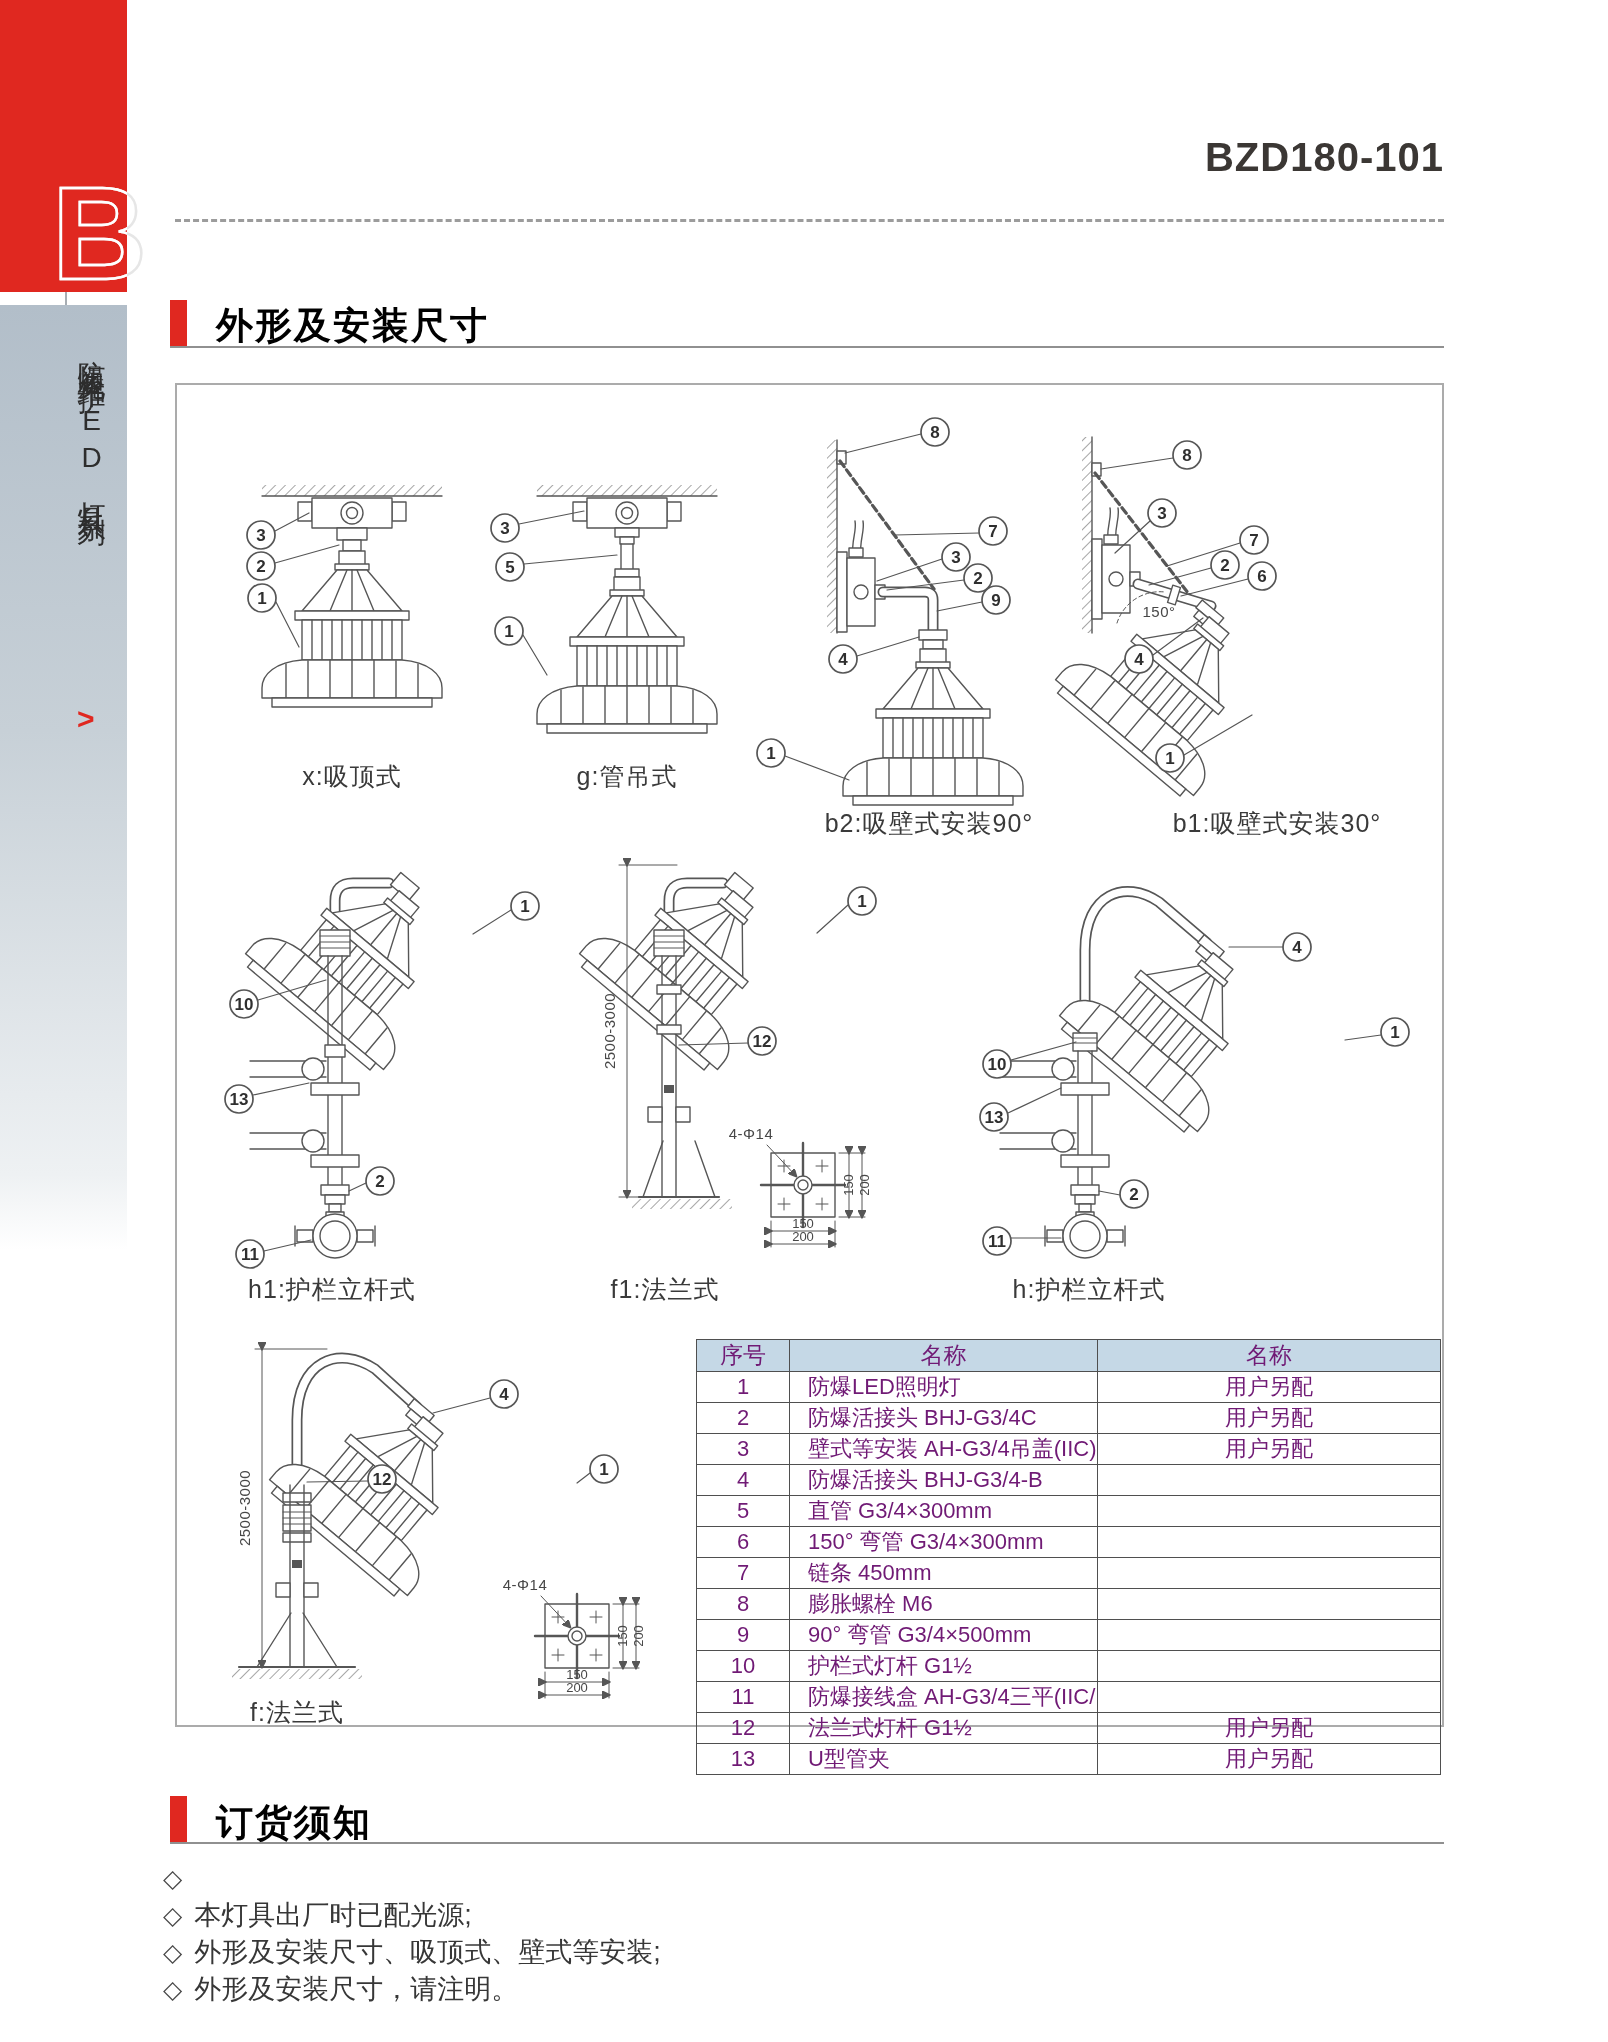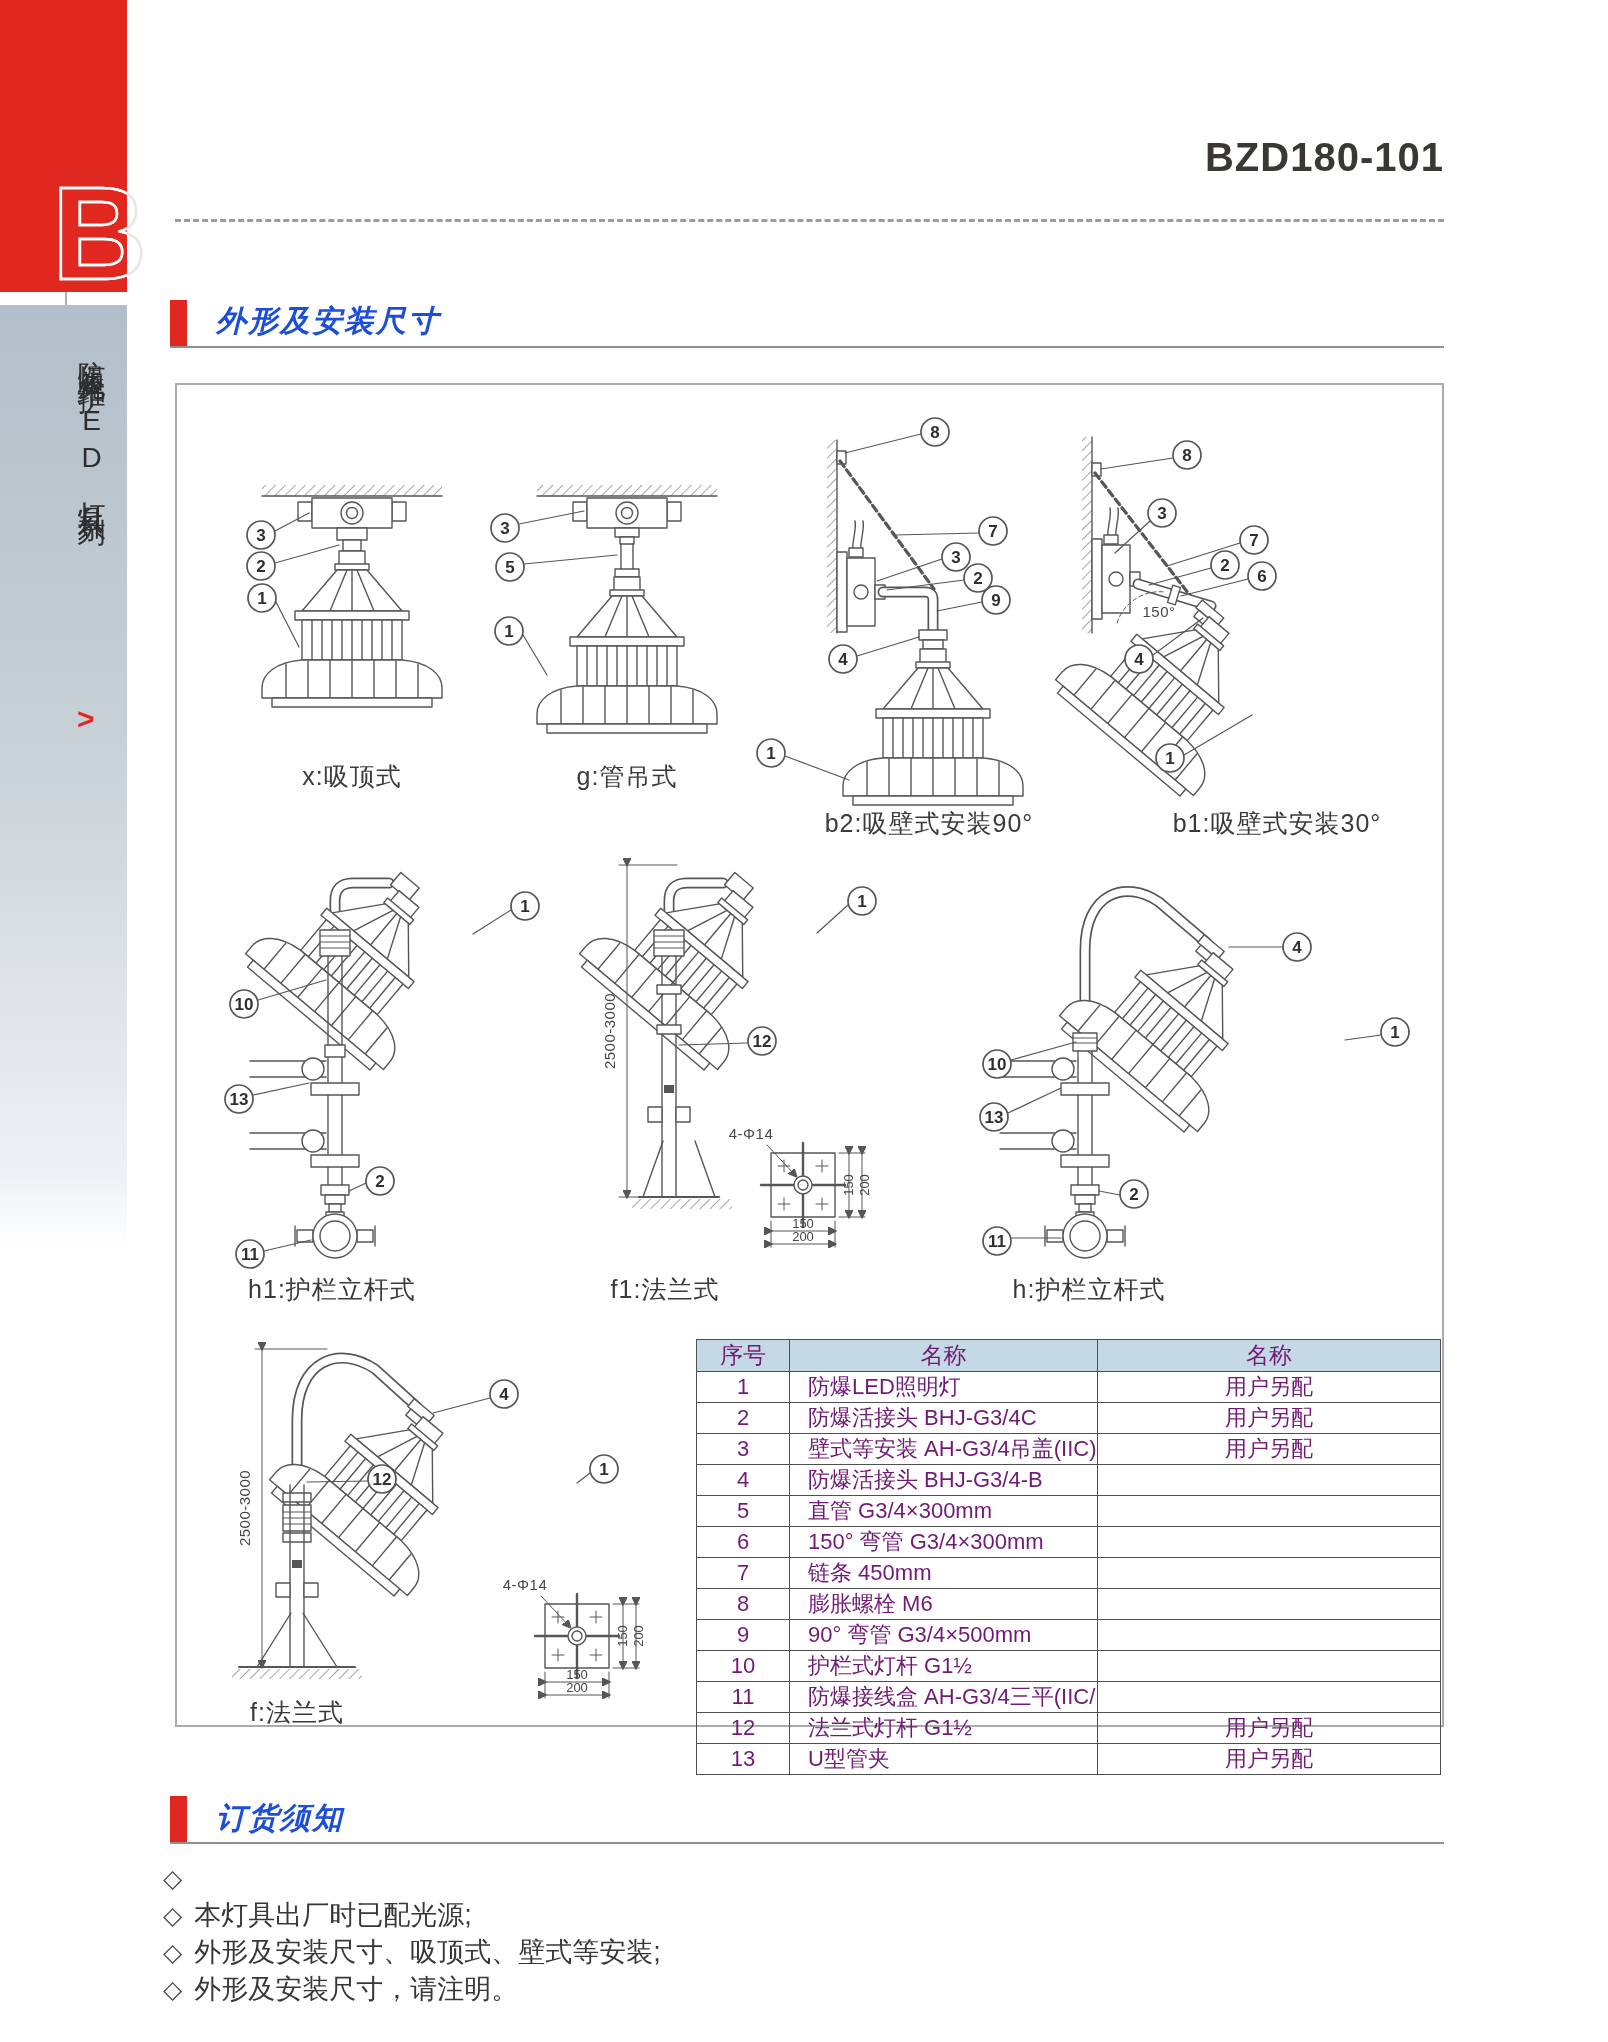--- a/index.html
+++ b/index.html
@@ -19,21 +19,21 @@
   .v-text{position:absolute;left:72px;top:338px;writing-mode:vertical-rl;text-orientation:upright;
     font-size:28px;letter-spacing:6px;color:#2d2d2d;font-weight:500;}
   .v-arrow{position:absolute;left:77px;top:702px;font-size:30px;font-weight:700;color:#e02820;}
   
   .title-block{position:absolute;right:164px;top:96px;text-align:right;color:#3b3734;margin-top:39px;}
   .title-model{font-size:40px;font-weight:700;line-height:1.1;letter-spacing:1px;}
   .title-sub{font-size:31px;font-weight:700;margin-top:6px;letter-spacing:1px;}
   .dash-line{position:absolute;left:175px;top:219px;width:1269px;border-top:3px dashed #9c9c9c;}
   
   .sec-bar{position:absolute;width:17px;height:46px;background:#e02820;}
-  .sec-title{position:absolute;font-size:30px;font-weight:700;color:#1d4ed8;letter-spacing:2px;font-style:italic;}
+  .sec-title{position:absolute;font-size:37px;font-weight:700;color:#000000;letter-spacing:2px;}
   .sec-line{position:absolute;width:1274px;height:2px;background:#909090;}
   
   .panel{position:absolute;left:175px;top:383px;width:1269px;height:1344px;
     border:2px solid #ababab;box-sizing:border-box;background:#fff;}
   
   .fig{stroke:#565656;stroke-width:1.4;fill:none;stroke-linecap:round;stroke-linejoin:round;}
   .fig .w{fill:#ffffff;}
   .fig .hz{fill:url(#hatch);stroke:none;}
   .fig .dk{fill:#565656;stroke:none;}
   .cap{fill:#3a3a3a;font-size:25px;text-anchor:middle;font-weight:500;stroke:none;letter-spacing:1px;}

